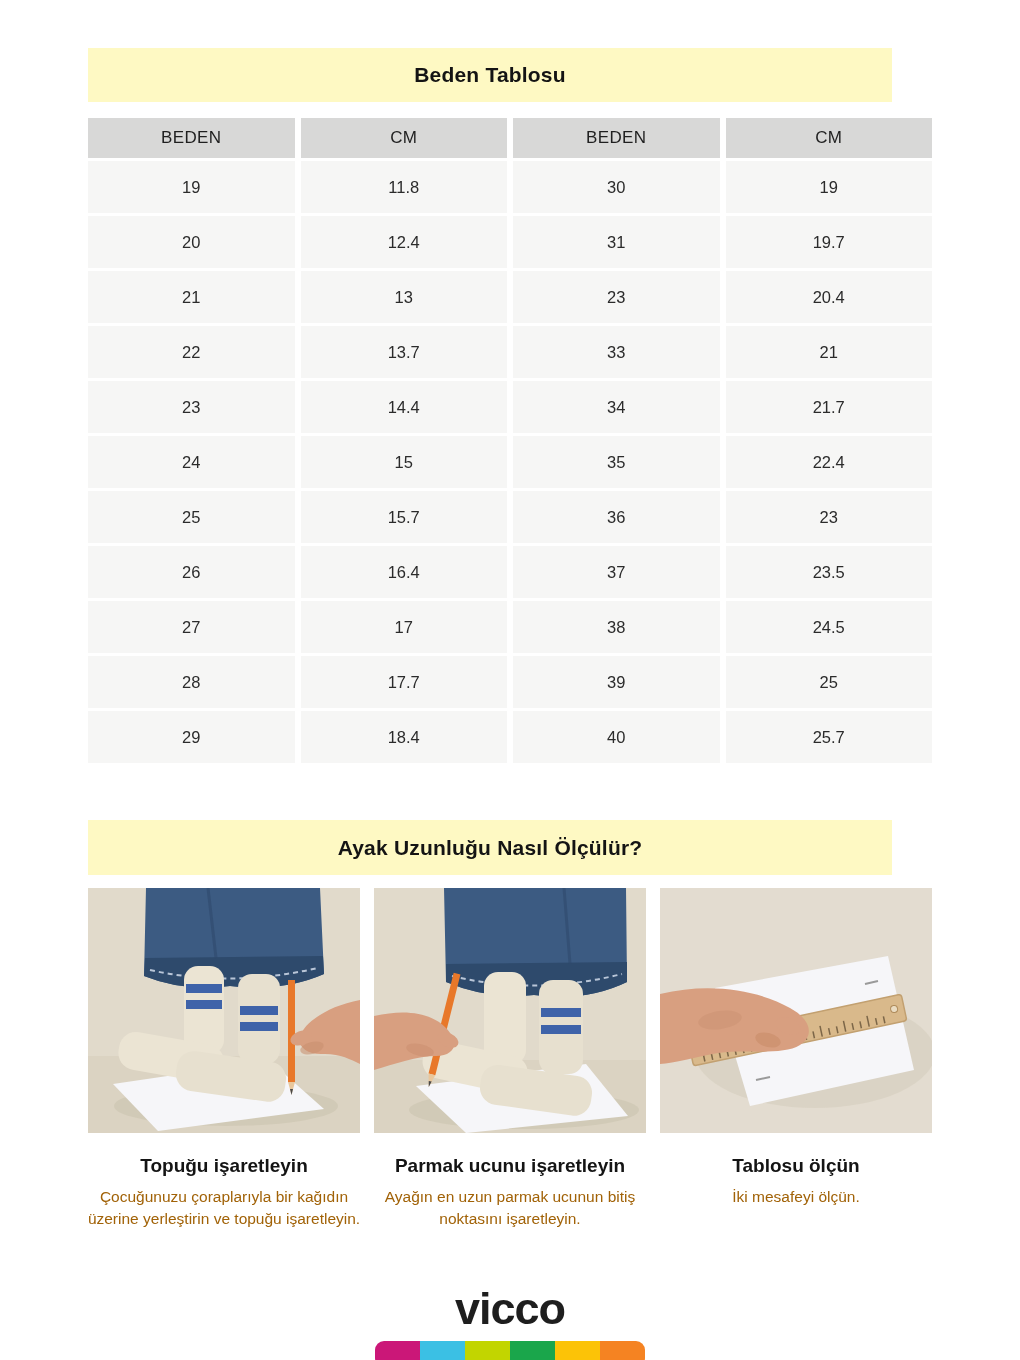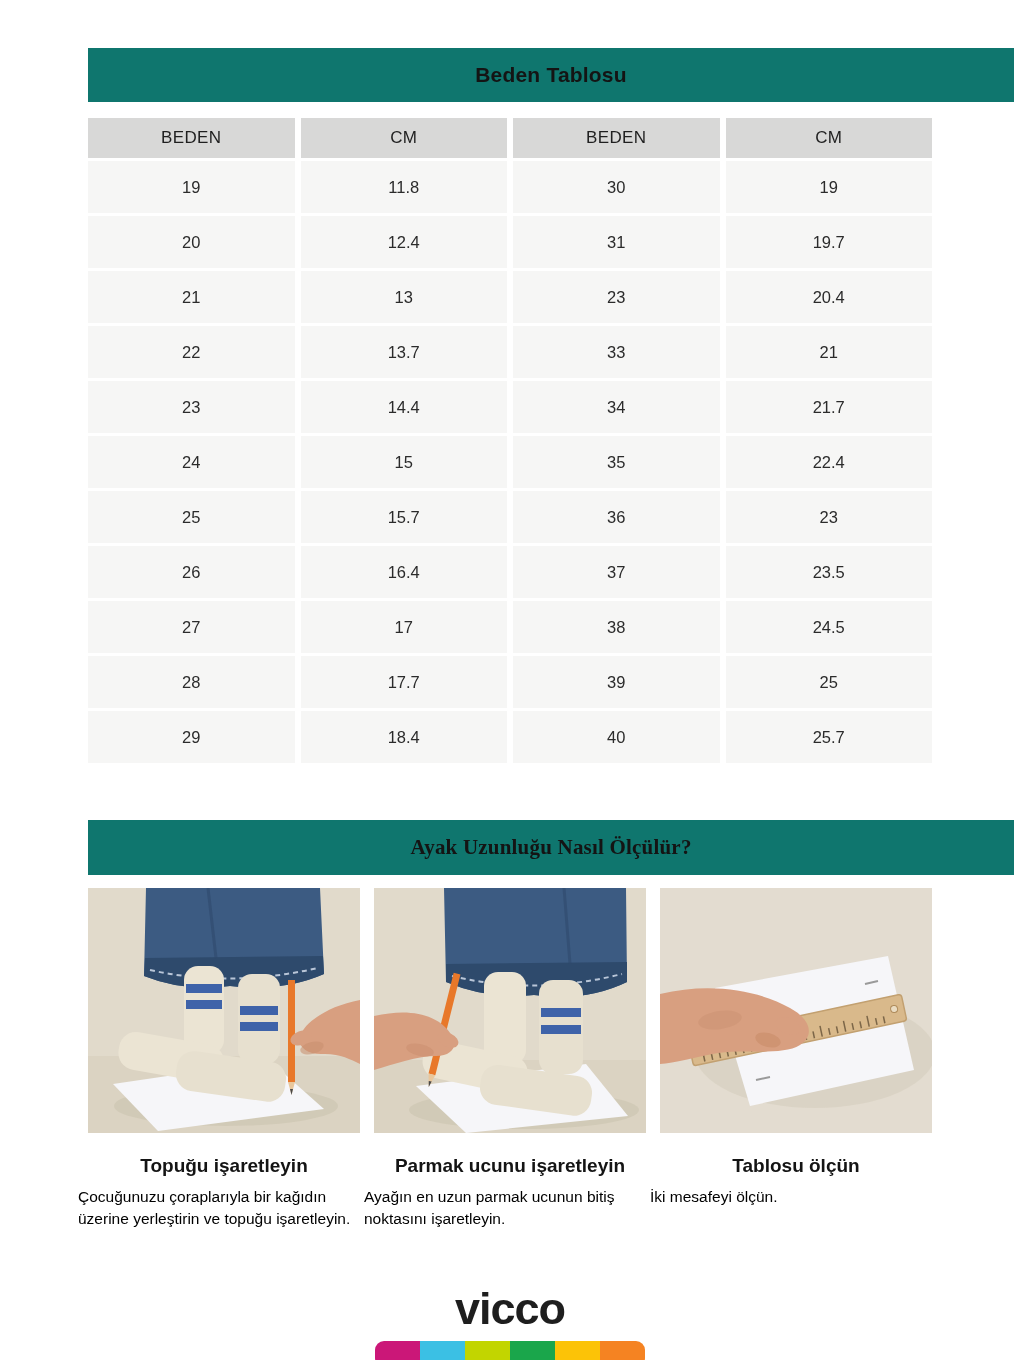--- a/index.html
+++ b/index.html
@@ -1,38 +1,38 @@
 <!DOCTYPE html>
 <html><head>
 <meta charset="utf-8">
 <style>
   * { margin:0; padding:0; box-sizing:border-box; }
   html,body { background:#ffffff; }
   body { font-family:"Liberation Sans", sans-serif; }
   .page { position:relative; width:1020px; height:1360px; background:#ffffff; overflow:hidden; margin:0 auto; }
 
-  .section-bar { position:absolute; left:88px; width:926px; background:#0f766e;
+  .section-bar { position:absolute; left:88px; width:804px; background:#fef9c3;
                  display:flex; align-items:center; justify-content:center; }
   .section-bar .bar-title { font-size:21px; font-weight:bold; color:#141414; letter-spacing:.2px; }
   #title-bar { top:48px; height:54px; }
-  #measure-bar { top:820px; height:55px;font-family:Liberation Serif, serif; }
+  #measure-bar { top:820px; height:55px; }
 
   .size-table { position:absolute; left:88px; top:118px; width:844px;
                 display:grid; grid-template-columns:repeat(4,1fr); gap:3px 6px; }
   .cell { background:#f6f6f5; height:52px; display:flex; align-items:center; justify-content:center;
           font-size:16.5px; color:#2b2b2b; }
   .cell.head { background:#d8d8d7; height:40px; font-size:17px; color:#1f1f1f; letter-spacing:.4px; }
 
   .steps { position:absolute; left:88px; top:888px; width:844px; display:flex; gap:14px; }
   .step { width:272px; display:flex; flex-direction:column; align-items:center; }
   .photo { width:272px; height:245px; overflow:hidden; }
   .photo svg { display:block; width:272px; height:245px; }
   .step-title { margin-top:22px; font-size:19px; font-weight:bold; color:#141414; text-align:center; }
   .step-desc { margin-top:9px; width:292px; margin-left:-10px; margin-right:-10px;
-               font-size:15.5px; line-height:1.45; color:#000000; }
+               font-size:15.5px; line-height:1.45; color:#a16207; text-align:center; }
 
   .brand { position:absolute; top:1283px; left:0; width:100%; text-align:center;
            font-size:45px; font-weight:bold; color:#1e1e1e; letter-spacing:-1px; }
   .color-bar { position:absolute; top:1341px; left:375px; width:270px; height:26px;
                border-radius:9px; overflow:hidden; display:flex; }
   .bar-seg { flex:1; height:100%; }
 </style>
 </head>
 <body>
 

